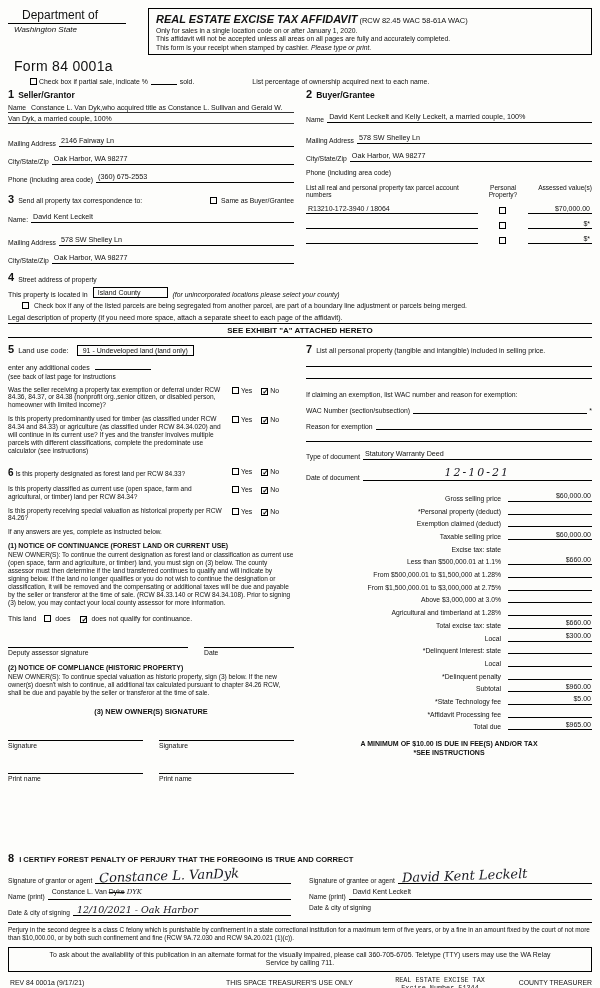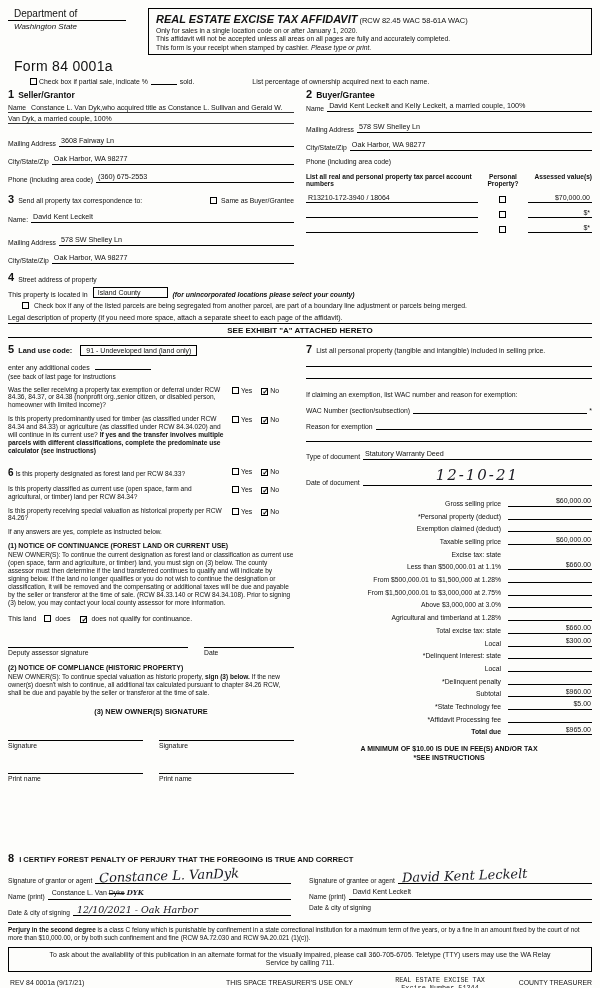--- a/index.html
+++ b/index.html
@@ -2,27 +2,27 @@
 <html><head>
 <meta charset="utf-8">
 <style>
   * { box-sizing: border-box; margin: 0; padding: 0; }
   html,body { background:#e8e8e8; }
   .page {
     width:600px; height:988px; margin:0 auto; background:#fdfdfb; color:#111;
     font-family:"Liberation Sans", sans-serif; font-size:7px; position:relative;
     padding:8px 8px 4px 8px; overflow:hidden;
   }
-  .b { font-weight:bold; }
+  .b { font-weight:normal; }
   .i { font-style:italic; }
 
   
   .hdr { display:flex; gap:10px; }
   .dor { width:130px; flex:none; }
-  .dept-small { font-size:10px; margin-left:6px; }
+  .dept-small { font-size:12px; margin-left:14px; }
   .rev-row { display:flex; align-items:center; gap:3px; }
   .revenue { font-family:"Liberation Serif", serif; font-weight:bold; font-size:18px; letter-spacing:-0.5px; }
   .wa-state { font-style:italic; font-size:8px; border-top:1.2px solid #000; margin-top:1px; padding:1px 0 0 6px; width:118px; }
   .title-box { flex:1; border:1.5px solid #000; padding:4px 7px 3px; }
   .t-main { font-size:11px; font-weight:bold; display:inline;font-style:italic; }
   .t-rcw { font-size:7.5px; display:inline; }
   .t-note { font-size:6.8px; margin-top:1.5px; }
   .form-number { font-size:14px; margin:3px 0 3px 6px; letter-spacing:0.3px; }
 
   
@@ -45,21 +45,21 @@
   .sec-title { font-size:8.5px; font-weight:bold; }
 
   .frow { display:flex; align-items:flex-end; margin-top:7px; }
   .flbl { white-space:nowrap; padding-right:3px; font-size:6.8px; flex:none; }
   .fval { flex:1; border-bottom:1px solid #000; font-size:7.2px; padding:0 2px 1px; min-height:9px; }
   .ruled { line-height:11px; margin-top:2px;
     background-image:repeating-linear-gradient(to bottom, transparent 0, transparent 10px, #333 10px, #333 11px); }
 
   .hand { font-family:"DejaVu Serif", serif; font-style:italic; color:#1a1a22; }
   .hand-phone { font-size:10.5px; }
-  .hand-docdate { font-size:15px; letter-spacing:2px; text-align:center; }
+  .hand-docdate { font-size:11px; letter-spacing:2px; text-align:center; }
   .hand-date { font-size:9.5px; }
   .sig-script { font-size:13px; display:inline-block; transform:rotate(-2deg); }
   .strike { text-decoration:line-through; }
 
   
   .ptable { margin-top:8px; font-size:6.6px; }
   .phead { display:flex; font-weight:bold; line-height:1.2; }
   .pc1 { flex:1; } .pc2 { width:50px; text-align:center; flex:none; } .pc3 { width:64px; text-align:right; flex:none; }
   .prow { display:flex; align-items:flex-end; margin-top:6px; }
   .prow .pc1 { border-bottom:1px solid #000; min-height:9px; padding:0 2px 1px; font-size:7px; }
@@ -160,21 +160,21 @@
       <div class="sec-head">
         <span class="num">1</span>
         <span class="sec-title">Seller/Grantor</span>
       </div>
       <div class="ruled">
         <span class="flbl">Name</span>
         <span>Constance L. Van Dyk,who acquired title as Constance L. Sullivan and Gerald W. Van Dyk, a married couple, 100%</span>
       </div>
       <div class="frow" style="margin-top:12px;">
         <span class="flbl">Mailing Address</span>
-        <span class="fval">3608 Fairway Ln</span>
+        <span class="fval">2146 Fairway Ln</span>
       </div>
       <div class="frow">
         <span class="flbl">City/State/Zip</span>
         <span class="fval">Oak Harbor, WA  98277</span>
       </div>
       <div class="frow">
         <span class="flbl">Phone (including area code)</span>
         <span class="fval">(360) 675-2553</span>
       </div>
 
@@ -198,21 +198,21 @@
         <span class="flbl">City/State/Zip</span>
         <span class="fval">Oak Harbor, WA  98277</span>
       </div>
     </div>
 
     <div class="colR">
       <div class="sec-head">
         <span class="num">2</span>
         <span class="sec-title">Buyer/Grantee</span>
       </div>
-      <div class="frow" style="margin-top:1px;">
+      <div class="frow" style="margin-top:12px;">
         <span class="flbl">Name</span>
         <span class="fval">David Kent Leckelt and Kelly Leckelt, a married couple, 100%</span>
       </div>
       <div class="frow" style="margin-top:10px;">
         <span class="flbl">Mailing Address</span>
         <span class="fval">578 SW Shelley Ln</span>
       </div>
       <div class="frow">
         <span class="flbl">City/State/Zip</span>
         <span class="fval">Oak Harbor, WA  98277</span>

